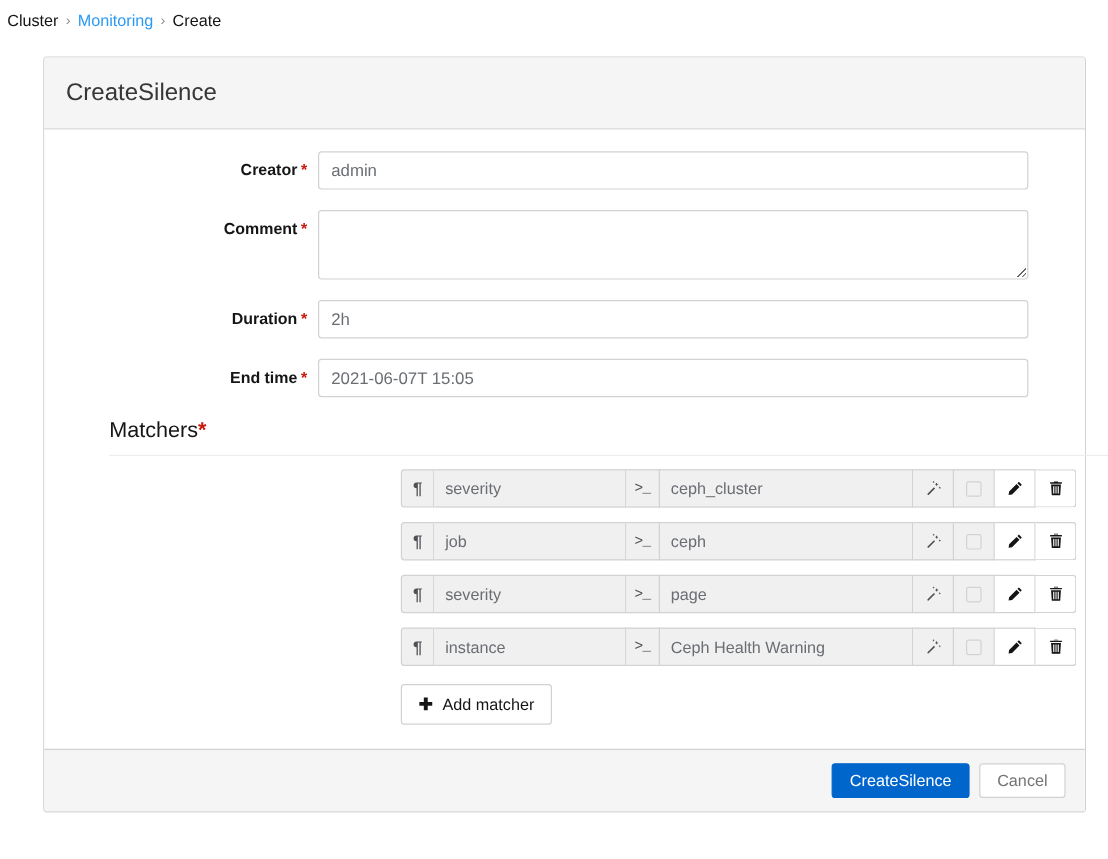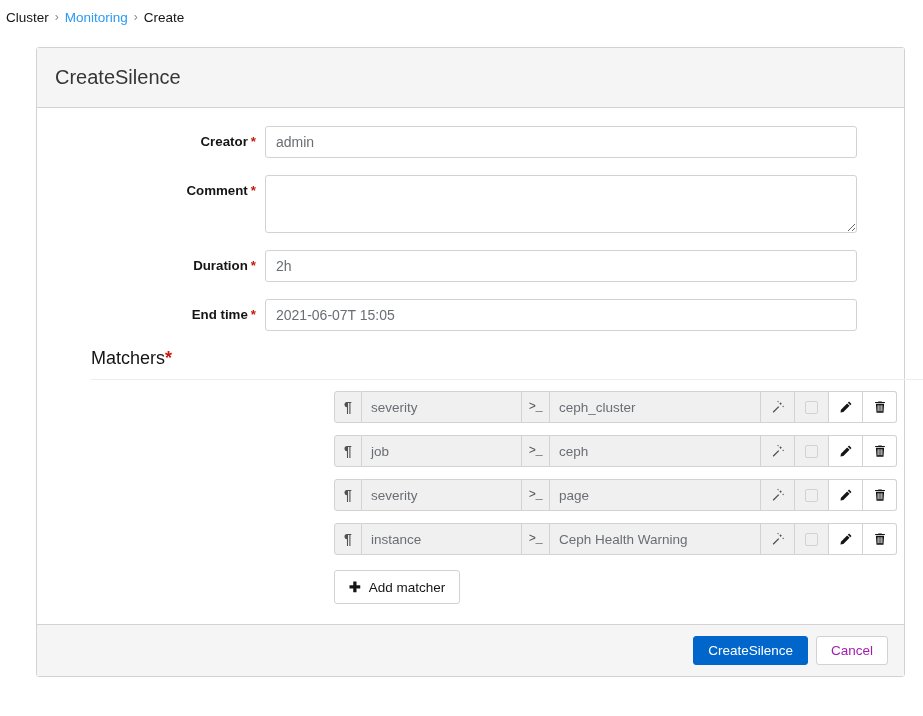--- a/index.html
+++ b/index.html
@@ -217,21 +217,21 @@
     padding: 0 14px;
     border-radius: 3px;
     font-size: 13.5px;
     cursor: pointer;
     font-family: "Liberation Sans", sans-serif;
     border: 1px solid transparent;
     display: inline-flex;
     align-items: center;
   }
   .btn-primary { background: #0066cc; color: #ffffff; border-color: #0066cc; }
-  .btn-secondary { background: #ffffff; color: #a21caf; border-color: #d2d2d2; }
+  .btn-secondary { background: #ffffff; color: #737373; border-color: #d2d2d2; }
 </style>
 </head>
 <body>
 
 <div class="breadcrumb">
   <span class="crumb">Cluster</span>
   <span class="sep">›</span>
   <span class="crumb link">Monitoring</span>
   <span class="sep">›</span>
   <span class="crumb">Create</span>

